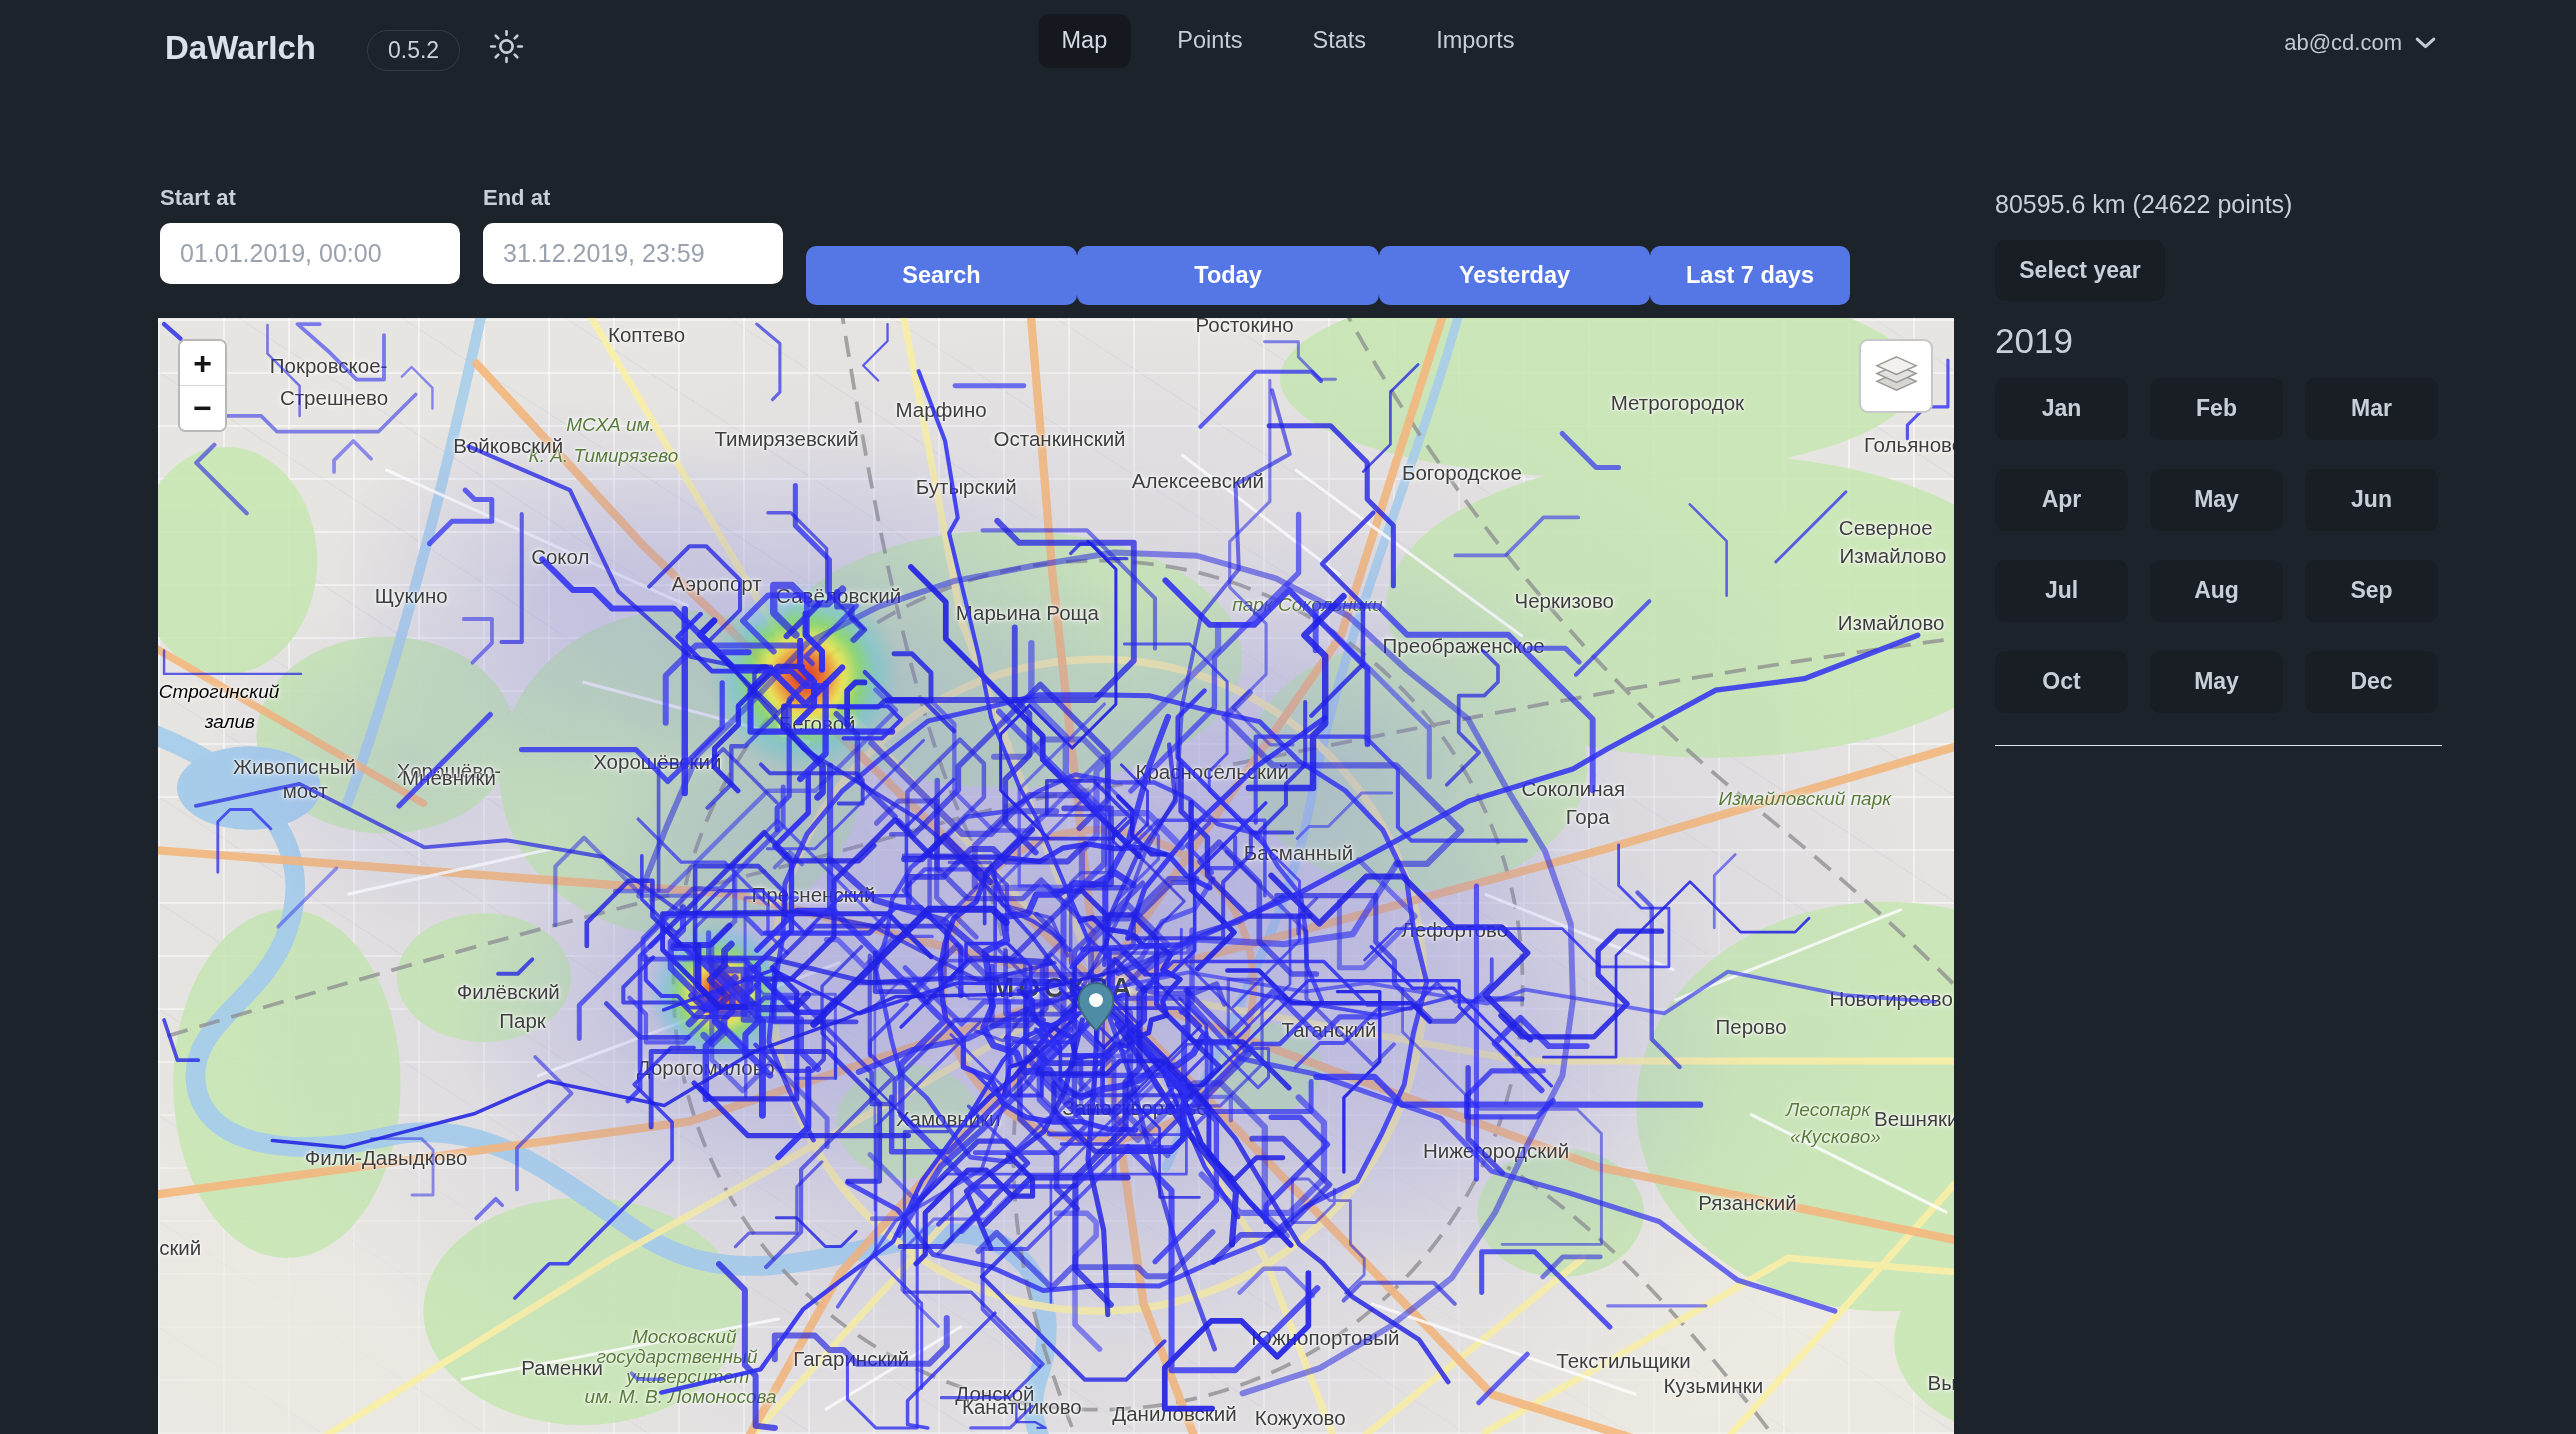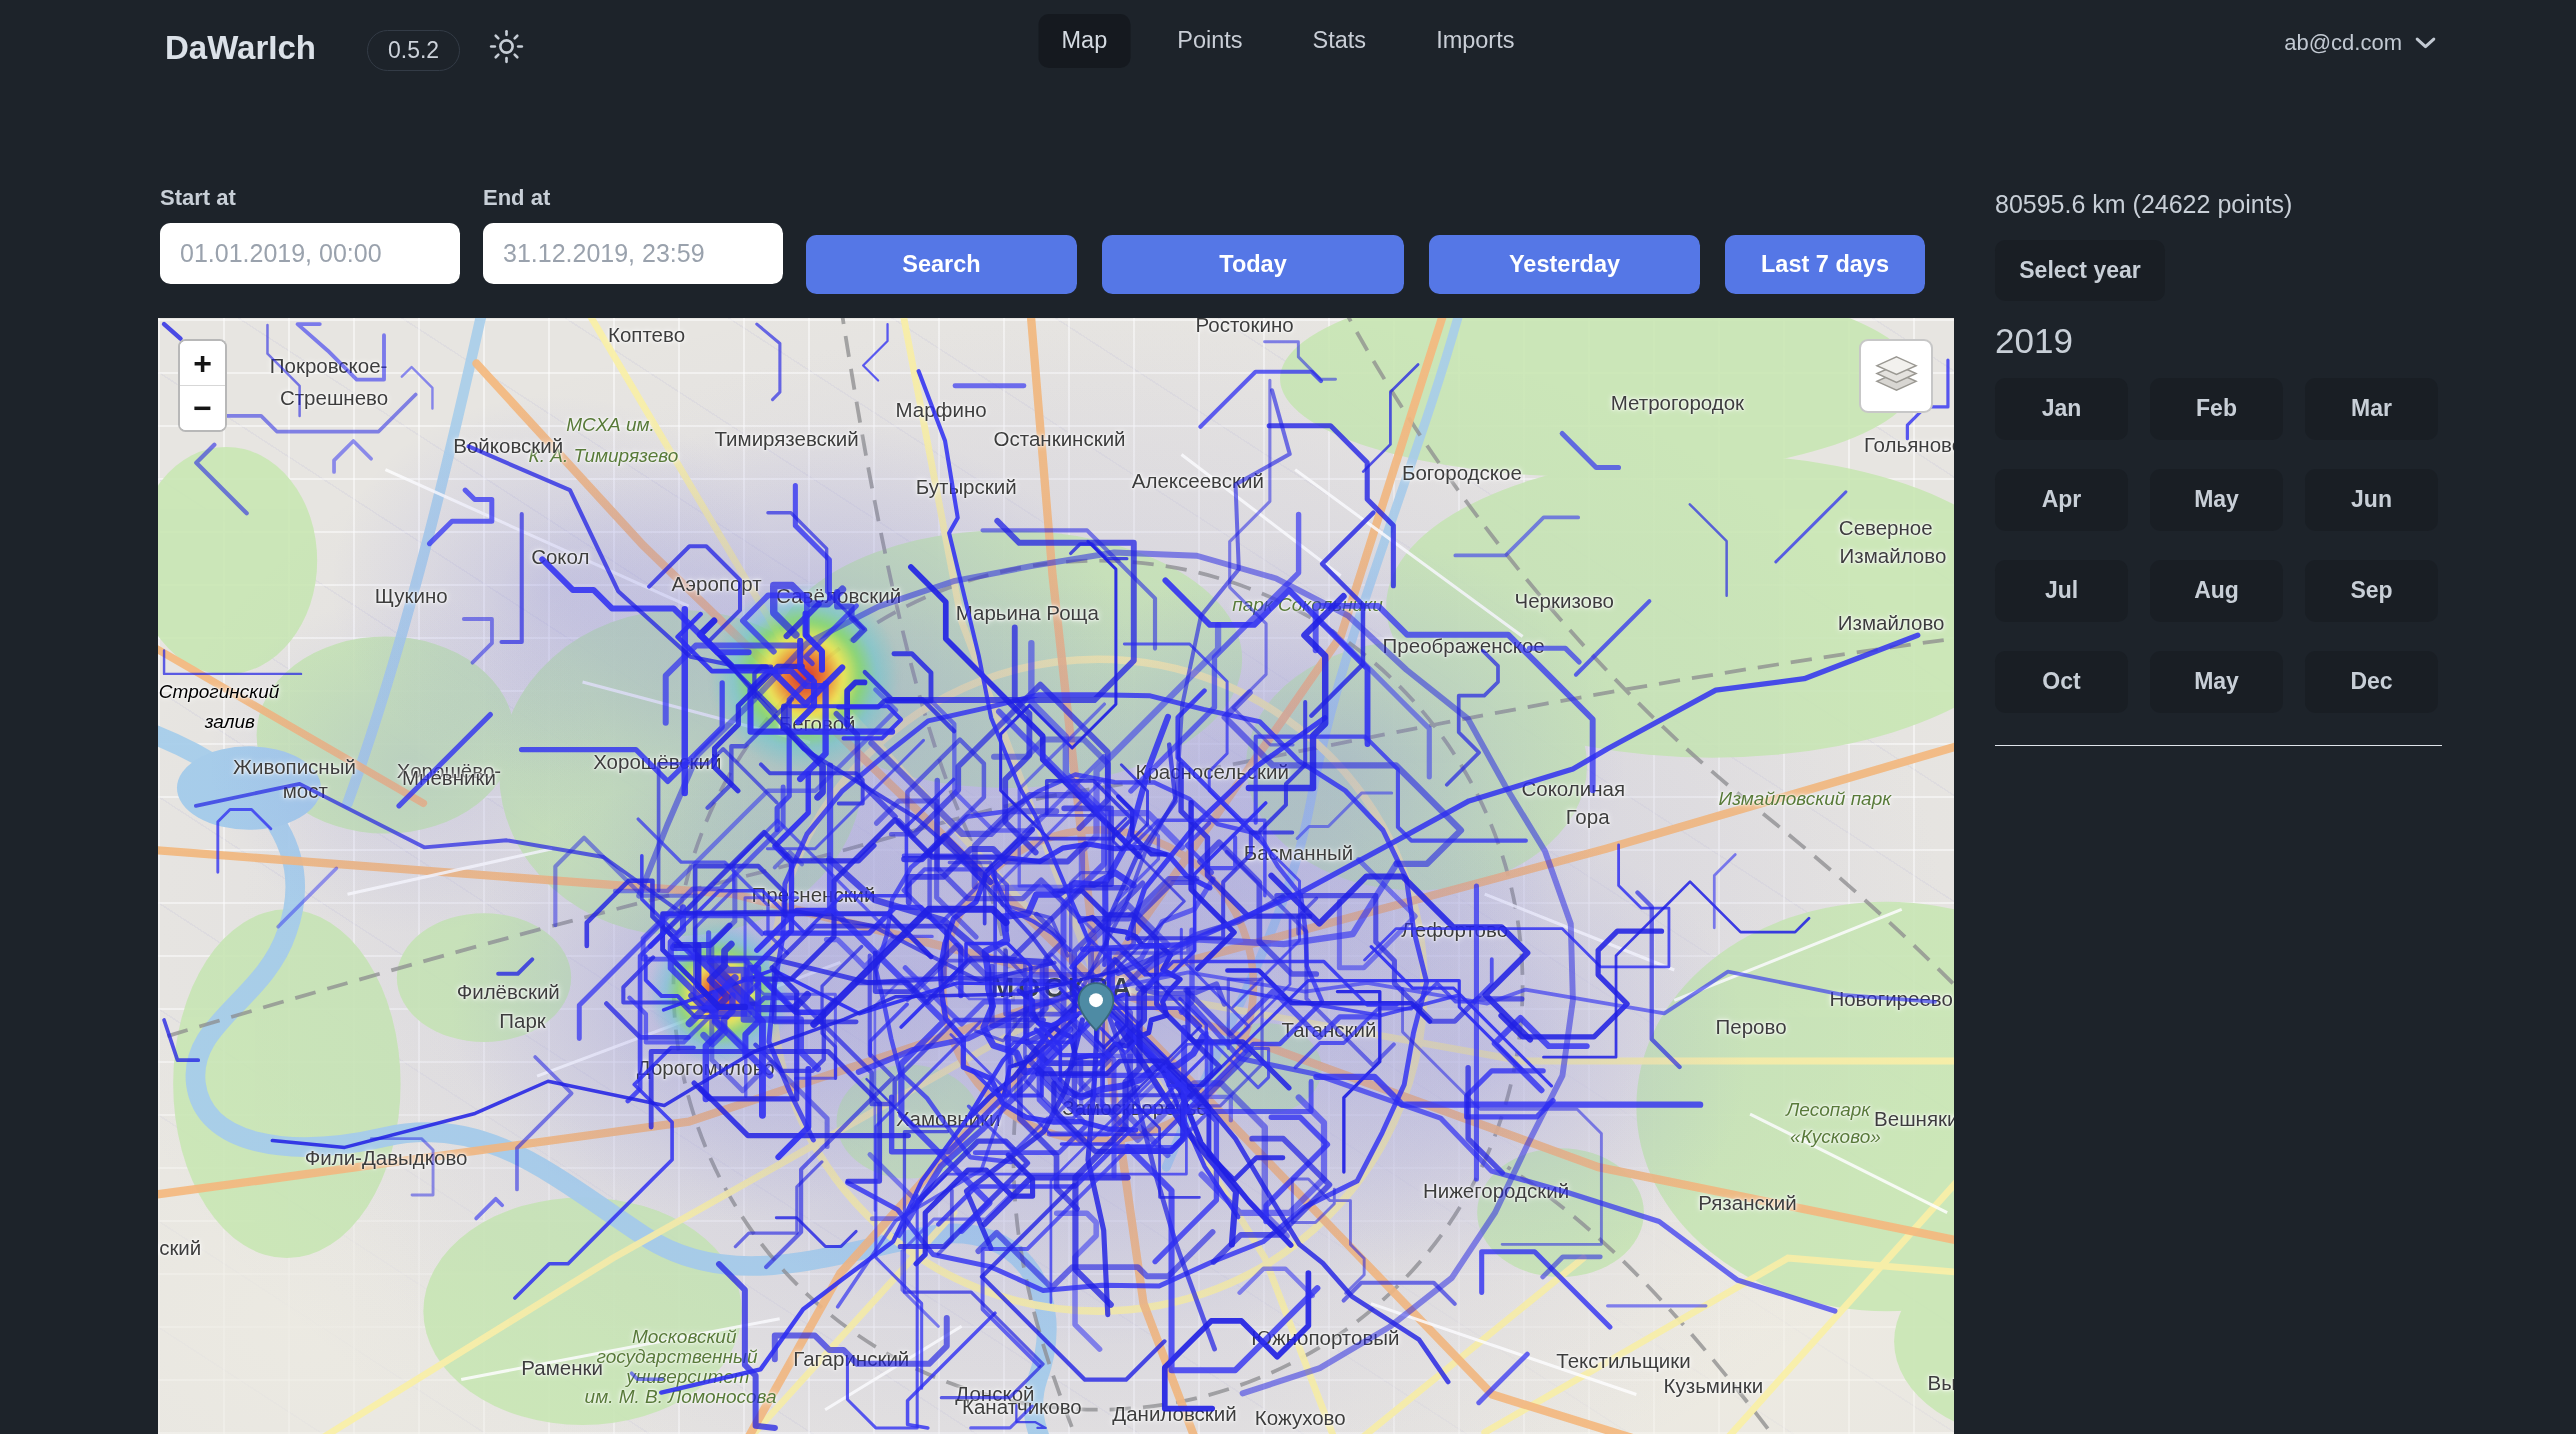--- a/index.html
+++ b/index.html
@@ -18,21 +18,21 @@
   .tab.active{background:#15191f;color:#d4dae1}
   .user-menu{position:absolute;right:139px;top:30px;display:flex;align-items:center;gap:12px;
        font-size:22px;color:#c2c9d2;cursor:pointer}
 
   
   .fgroup{position:absolute;top:185px}
   .fgroup.g1{left:160px}.fgroup.g2{left:483px}
   .flabel{font-size:22px;font-weight:bold;color:#c8cfd7;margin-bottom:12px}
   input.date{width:300px;height:61px;border-radius:10.6px;border:none;background:#fff;color:#9aa2ad;
        font-size:25px;padding:0 20px;box-sizing:border-box;font-family:"Liberation Sans",sans-serif}
-  .quick{position:absolute;left:806px;top:235px;display:flex;gap:25px}
+  .quick{position:absolute;left:806px;top:246px;display:flex;}
   .quick button{height:59px;background:#5577e6;color:#fff;border:none;border-radius:10.6px;
        font-size:23.5px;font-weight:600;cursor:pointer;font-family:"Liberation Sans",sans-serif}
   .quick button:nth-child(1){width:271px}
   .quick button:nth-child(2){width:302px}
   .quick button:nth-child(3){width:271px}
   .quick button:nth-child(4){width:200px}
 
   
   .sidebar{position:absolute;left:1995px;top:190px;width:447px}
   .stats{font-size:25px;color:#c8cfd7}
@@ -273,21 +273,21 @@
     <span class="mlabel" style="left: 20.3%; top: 63%;">Парк</span>
     <span class="mlabel" style="left: 30.5%; top: 67.2%;">Дорогомилово</span>
     <span class="mlabel" style="left: 96.5%; top: 61%;">Новогиреево</span>
     <span class="mlabel" style="left: 88.7%; top: 63.5%;">Перово</span>
     <span class="mlabel" style="left: 65.2%; top: 63.8%;">Таганский</span>
     <span class="mlabel" style="left: 54.4%; top: 70.8%;">Замоскворечье</span>
     <span class="mlabel" style="left: 44%; top: 71.8%;">Хамовники</span>
     <span class="mlabel" style="left: 97.9%; top: 71.8%;">Вешняки</span>
     <span class="mlabel green" style="left: 93%; top: 71%;">Лесопарк</span>
     <span class="mlabel green" style="left: 93.4%; top: 73.4%;">«Кусково»</span>
-    <span class="mlabel" style="left: 74.5%; top: 74.6%; margin-top: 40px;">Нижегородский</span>
+    <span class="mlabel" style="left: 74.5%; top: 74.6%;">Нижегородский</span>
     <span class="mlabel" style="left: 88.5%; top: 79.3%;">Рязанский</span>
     <span class="mlabel" style="left: 12.7%; top: 75.3%;">Фили-Давыдково</span>
     <span class="mlabel" style="left: 0.6%; top: 83.3%;">айский</span>
     <span class="mlabel" style="left: 65%; top: 91.4%;">Южнопортовый</span>
     <span class="mlabel" style="left: 63.6%; top: 98.6%;">Кожухово</span>
     <span class="mlabel" style="left: 56.6%; top: 98.2%;">Даниловский</span>
     <span class="mlabel" style="left: 46.6%; top: 96.4%;">Донской</span>
     <span class="mlabel" style="left: 38.6%; top: 93.3%;">Гагаринский</span>
     <span class="mlabel" style="left: 22.5%; top: 94.1%;">Раменки</span>
     <span class="mlabel green" style="left: 29.3%; top: 91.3%;">Московский</span>

